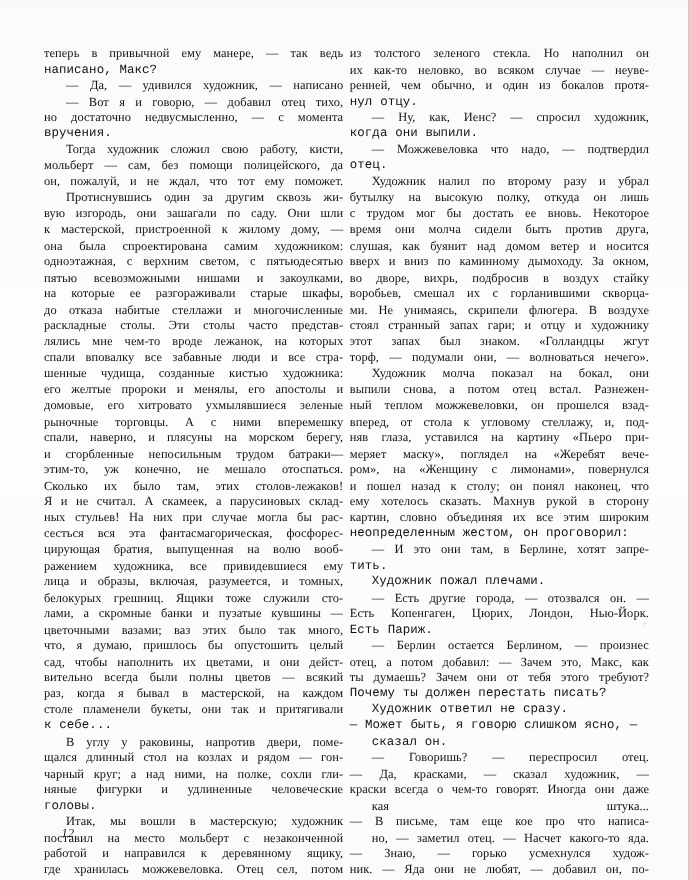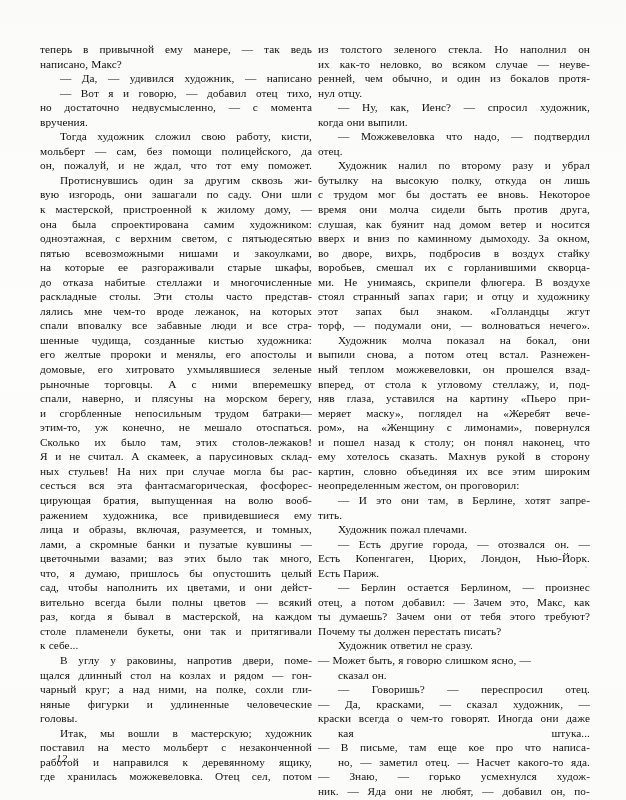--- a/index.html
+++ b/index.html
@@ -52,20 +52,21 @@
     letter-spacing: 0.005em;
   }
   .col-left  { left: 40px; }
   .col-right { left: 318px; }
   
   .ln {
     display: block;
     height: 14.55px;
     white-space: nowrap;
     position: relative;
+    font-family: Liberation Mono, monospace;
   }
   .ln-j {
     display: flex;
     justify-content: space-between;
     height: 14.55px;
     white-space: pre;
   }
   .ln-j > span { display: inline-block; }
   .ind { padding-left: 20px; }
 
@@ -123,20 +124,21 @@
         <div class="ln-j"><span>спали,</span><span>наверно,</span><span>и</span><span>плясуны</span><span>на</span><span>морском</span><span>берегу,</span></div>
         <div class="ln-j"><span>и</span><span>сгорбленные</span><span>непосильным</span><span>трудом</span><span>батраки—</span></div>
         <div class="ln-j"><span>этим-то,</span><span>уж</span><span>конечно,</span><span>не</span><span>мешало</span><span>отоспаться.</span></div>
         <div class="ln-j"><span>Сколько</span><span>их</span><span>было</span><span>там,</span><span>этих</span><span>столов-лежаков!</span></div>
         <div class="ln-j"><span>Я</span><span>и</span><span>не</span><span>считал.</span><span>А</span><span>скамеек,</span><span>а</span><span>парусиновых</span><span>склад-</span></div>
         <div class="ln-j"><span>ных</span><span>стульев!</span><span>На</span><span>них</span><span>при</span><span>случае</span><span>могла</span><span>бы</span><span>рас-</span></div>
         <div class="ln-j"><span>сесться</span><span>вся</span><span>эта</span><span>фантасмагорическая,</span><span>фосфорес-</span></div>
         <div class="ln-j"><span>цирующая</span><span>братия,</span><span>выпущенная</span><span>на</span><span>волю</span><span>вооб-</span></div>
         <div class="ln-j"><span>ражением</span><span>художника,</span><span>все</span><span>привидевшиеся</span><span>ему</span></div>
         <div class="ln-j"><span>лица</span><span>и</span><span>образы,</span><span>включая,</span><span>разумеется,</span><span>и</span><span>томных,</span></div>
+        <div class="ln-j"><span>белокурых</span><span>грешниц.</span><span>Ящики</span><span>тоже</span><span>служили</span><span>сто-</span></div>
         <div class="ln-j"><span>лами,</span><span>а</span><span>скромные</span><span>банки</span><span>и</span><span>пузатые</span><span>кувшины</span><span>—</span></div>
         <div class="ln-j"><span>цветочными</span><span>вазами;</span><span>ваз</span><span>этих</span><span>было</span><span>так</span><span>много,</span></div>
         <div class="ln-j"><span>что,</span><span>я</span><span>думаю,</span><span>пришлось</span><span>бы</span><span>опустошить</span><span>целый</span></div>
         <div class="ln-j"><span>сад,</span><span>чтобы</span><span>наполнить</span><span>их</span><span>цветами,</span><span>и</span><span>они</span><span>дейст-</span></div>
         <div class="ln-j"><span>вительно</span><span>всегда</span><span>были</span><span>полны</span><span>цветов</span><span>—</span><span>всякий</span></div>
         <div class="ln-j"><span>раз,</span><span>когда</span><span>я</span><span>бывал</span><span>в</span><span>мастерской,</span><span>на</span><span>каждом</span></div>
         <div class="ln-j"><span>столе</span><span>пламенели</span><span>букеты,</span><span>они</span><span>так</span><span>и</span><span>притягивали</span></div>
         <div class="ln">к себе...</div>
         <div class="ln-j ind"><span>В</span><span>углу</span><span>у</span><span>раковины,</span><span>напротив</span><span>двери,</span><span>поме-</span></div>
         <div class="ln-j"><span>щался</span><span>длинный</span><span>стол</span><span>на</span><span>козлах</span><span>и</span><span>рядом</span><span>—</span><span>гон-</span></div>

